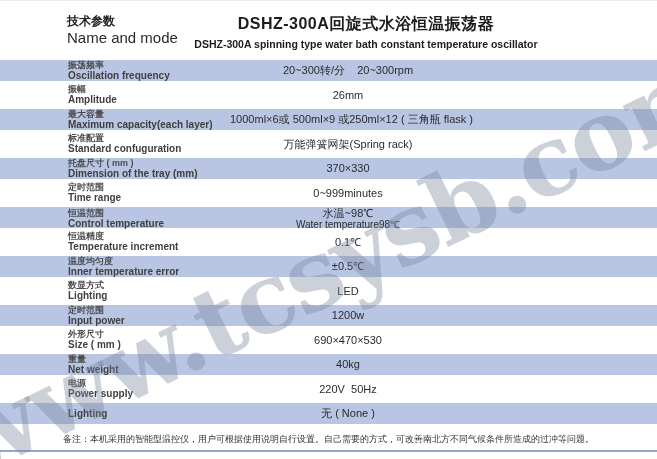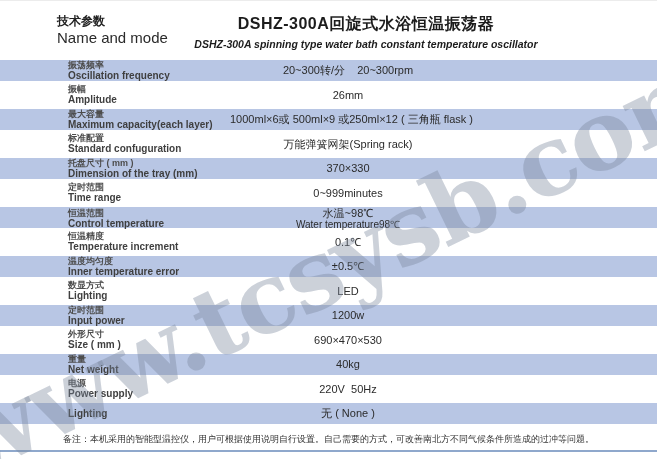--- a/index.html
+++ b/index.html
@@ -4,26 +4,26 @@
 <style>
   html,body{margin:0;padding:0;}
   body{
     width:657px;height:459px;position:relative;overflow:hidden;
     background:#ffffff;font-family:"Liberation Sans",sans-serif;
     -webkit-font-smoothing:antialiased;
   }
   .page{position:absolute;inset:0;border-top:1px solid #ececec;}
 
   
-  .hdr-left{position:absolute;left:57px;top:13px;line-height:1.2;}
+  .hdr-left{position:absolute;left:67px;top:13px;line-height:1.2;}
   .hdr-left .zh{display:block;font-size:12px;font-weight:bold;color:#222;}
   .hdr-left .en{display:block;font-size:15px;color:#2a2a2a;margin-top:1px;}
   .hdr-title{position:absolute;left:190px;top:13px;width:352px;text-align:center;}
   .hdr-title .zh{display:block;font-size:16px;font-weight:bold;color:#1c1c1c;letter-spacing:.5px;}
-  .hdr-title .en{display:block;font-size:10.5px;font-weight:bold;color:#1c1c1c;margin-top:3px;font-style:italic;}
+  .hdr-title .en{display:block;font-size:10.5px;font-weight:bold;color:#1c1c1c;margin-top:3px;}
 
   
   .spec-table{position:absolute;top:57px;left:0;right:0;}
   .row{
     height:24.5px;box-sizing:border-box;
     display:grid;grid-template-columns:230px 236px 1fr;align-items:center;
   }
   .row:nth-child(odd){
     background:#b8c6e4;
     border-top:2px solid #fff;border-bottom:2px solid #fff;

